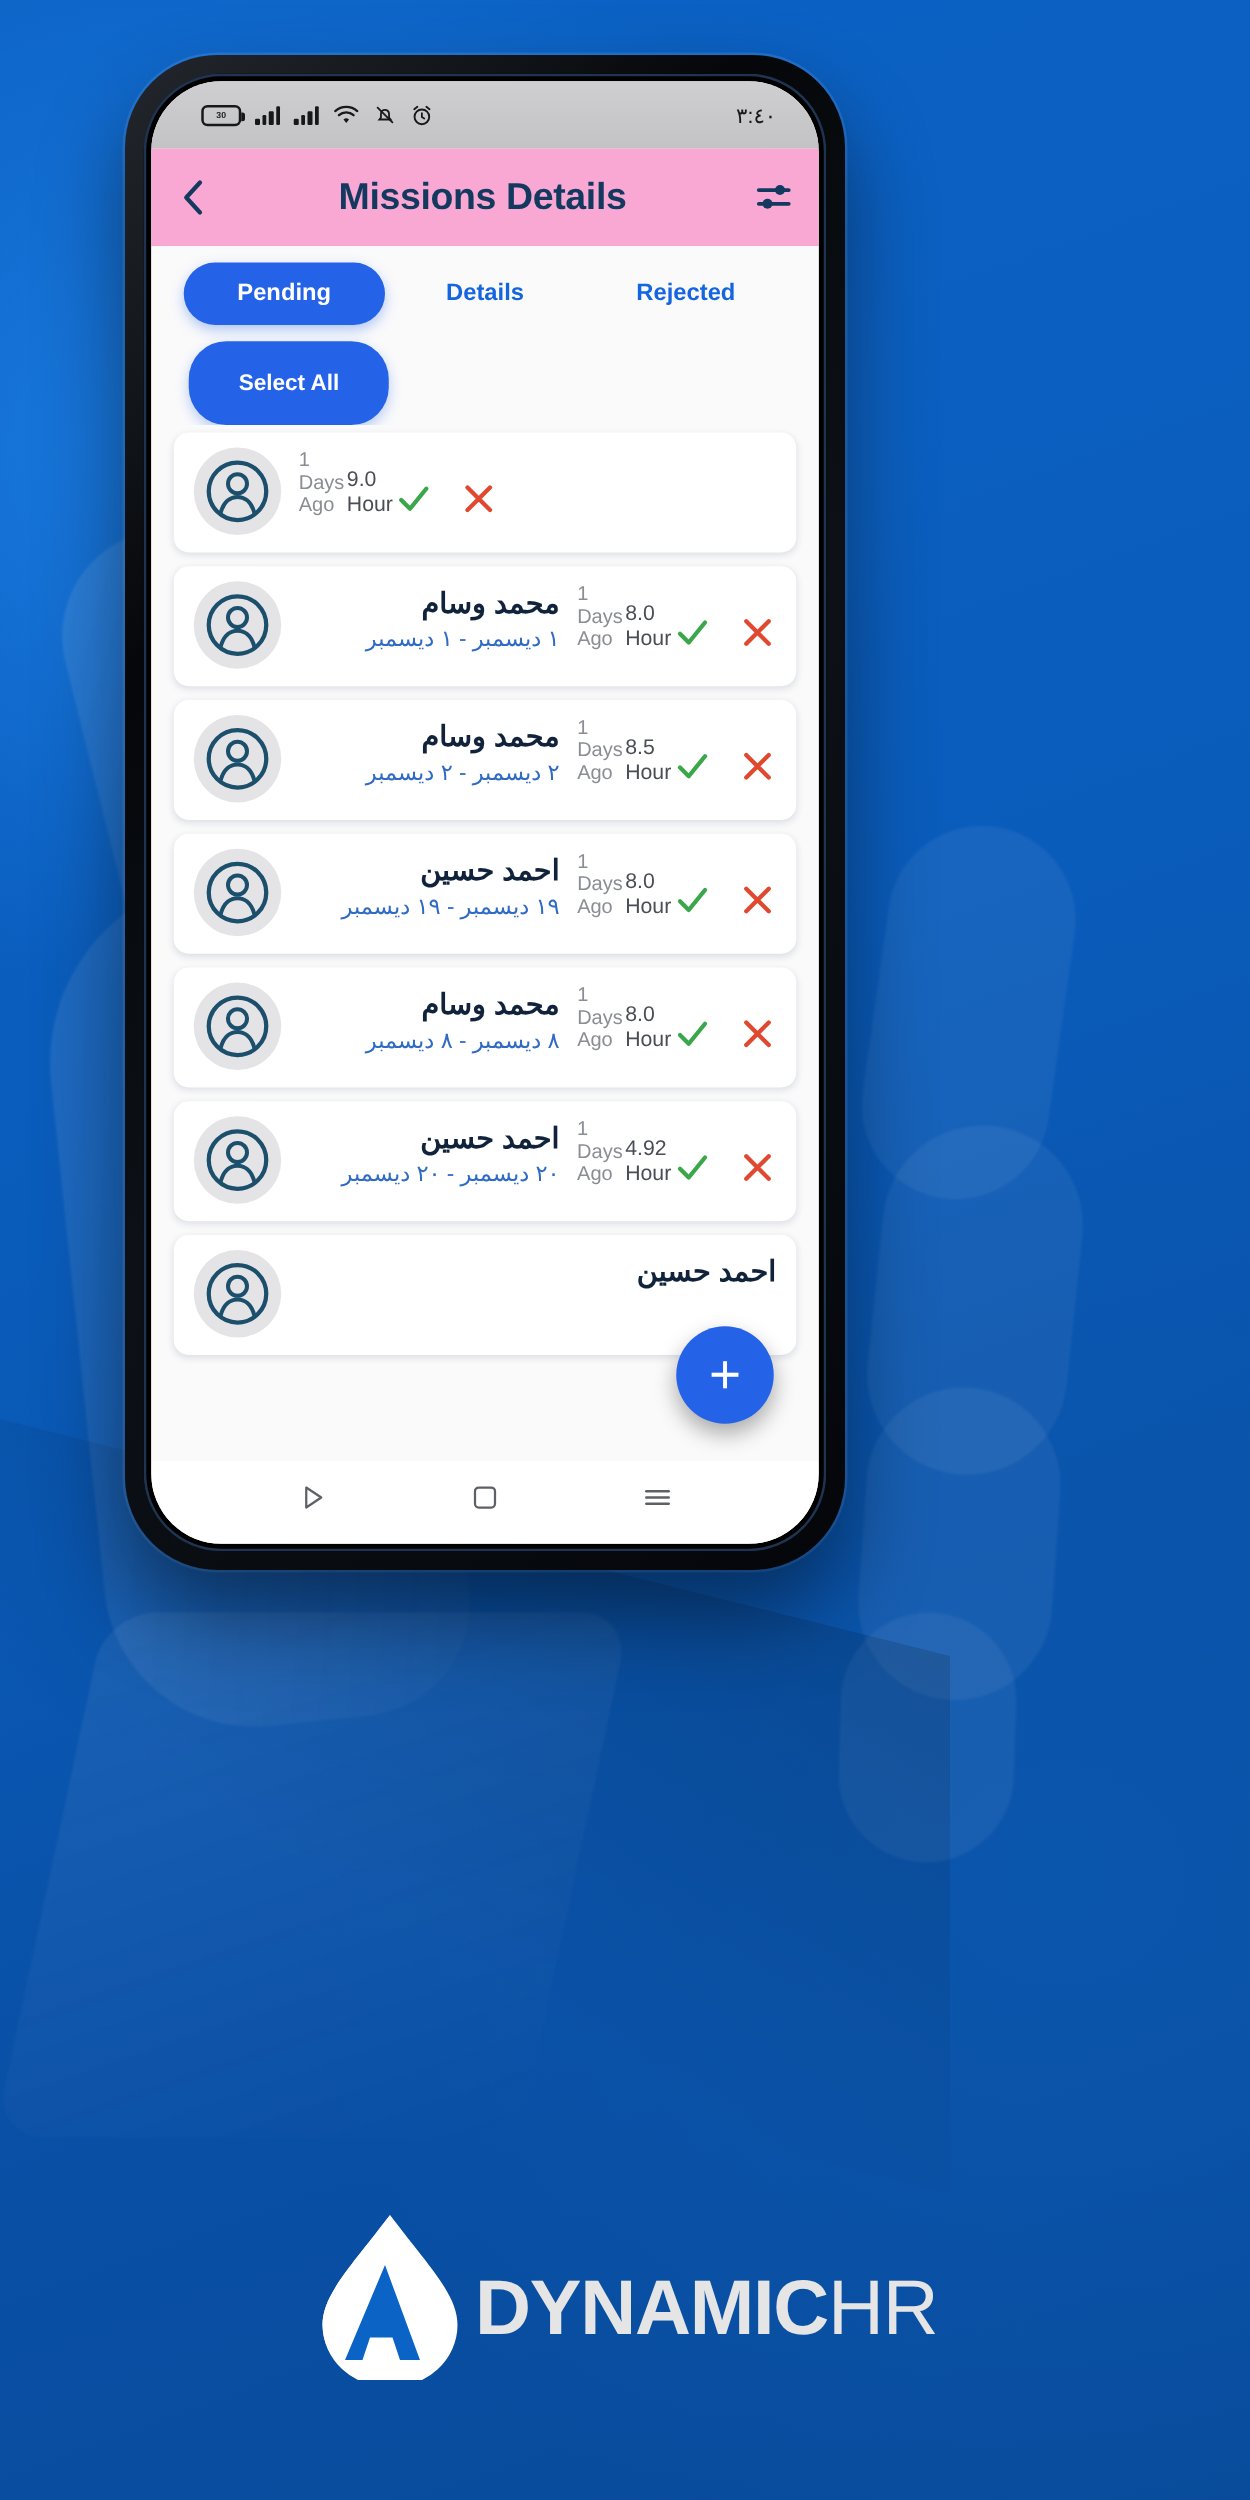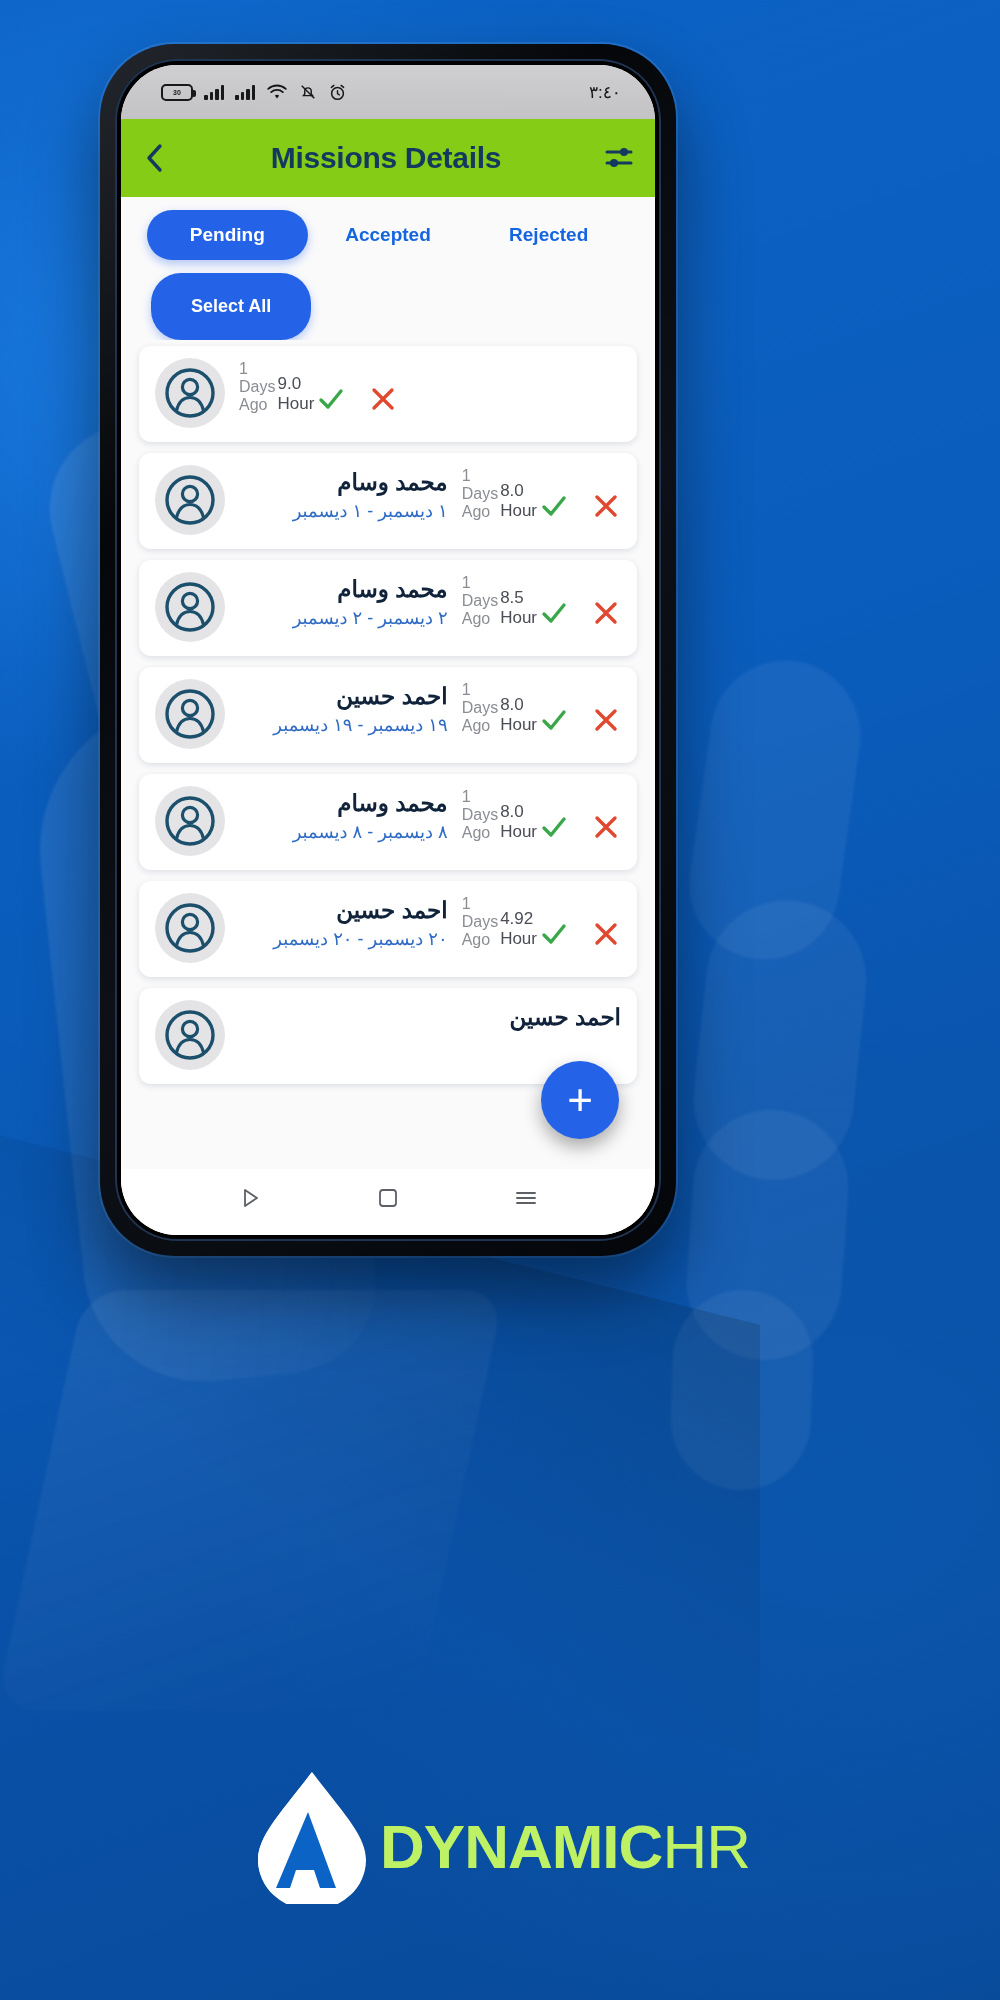--- a/index.html
+++ b/index.html
@@ -96,21 +96,21 @@
   }
   .bars { display:flex; align-items:flex-end; gap:2px; height:16px;}
   .bars i { display:block; width:3.5px; background:#17181a; border-radius:1px;}
   .bars i:nth-child(1){height:5px;} .bars i:nth-child(2){height:8px;}
   .bars i:nth-child(3){height:11px;} .bars i:nth-child(4){height:15px;}
   #sb-spacer { flex:1; }
   #sb-time { font-size:17px; color:#17181a; letter-spacing:0.4px; }
 
   
   #appbar {
-    flex:0 0 78px; background:#84cc16;
+    flex:0 0 78px; background:#f9a8d4;
     display:flex; align-items:center; padding:0 14px;
   }
   #back-button {
     width:40px; height:40px; display:flex; align-items:center; justify-content:center;
     cursor:pointer;
   }
   #page-title {
     flex:1; text-align:center;
     font-size:30px; font-weight:bold; color:#14395f;
     letter-spacing:-0.3px;
@@ -189,21 +189,21 @@
   }
   .nav-btn { cursor:pointer; display:flex; align-items:center; justify-content:center; width:60px; height:46px;}
 
   
   #logo-block {
     position:absolute; left:0; right:0; bottom:96px;
     display:flex; align-items:center; justify-content:center; gap:6px;
   }
   #logo-mark { width:124px; height:136px; flex:0 0 124px; }
   #logo-text {
-    font-size:62px; font-weight:bold; color:#bef264;
+    font-size:62px; font-weight:bold; color:#e5e5e5;
     letter-spacing:-1px; display:flex; align-items:flex-start;margin-top:21px;
   }
   #logo-text .thin { font-weight:300; }
 </style>
 </head>
 <body>
 
 <div id="bg">
   <div class="hand" id="hand-thumb"></div>
   <div class="hand" id="hand-palm"></div>
@@ -271,21 +271,21 @@
             <line x1="3" y1="7" x2="27" y2="7" stroke="#14395f" stroke-width="3" stroke-linecap="round"></line>
             <line x1="3" y1="18" x2="27" y2="18" stroke="#14395f" stroke-width="3" stroke-linecap="round"></line>
             <circle cx="20" cy="7" r="4" fill="#14395f"></circle>
             <circle cx="10" cy="18" r="4" fill="#14395f"></circle>
           </svg>
         </div>
       </div>
 
       <div id="tabs">
         <div class="tab active">Pending</div>
-        <div class="tab">Accepted</div>
+        <div class="tab">Details</div>
         <div class="tab">Rejected</div>
       </div>
 
       <div id="selectall-row">
         <button id="select-all-button">Select All</button>
       </div>
 
       <div id="list">
           <div class="card">
             <div class="avatar">

